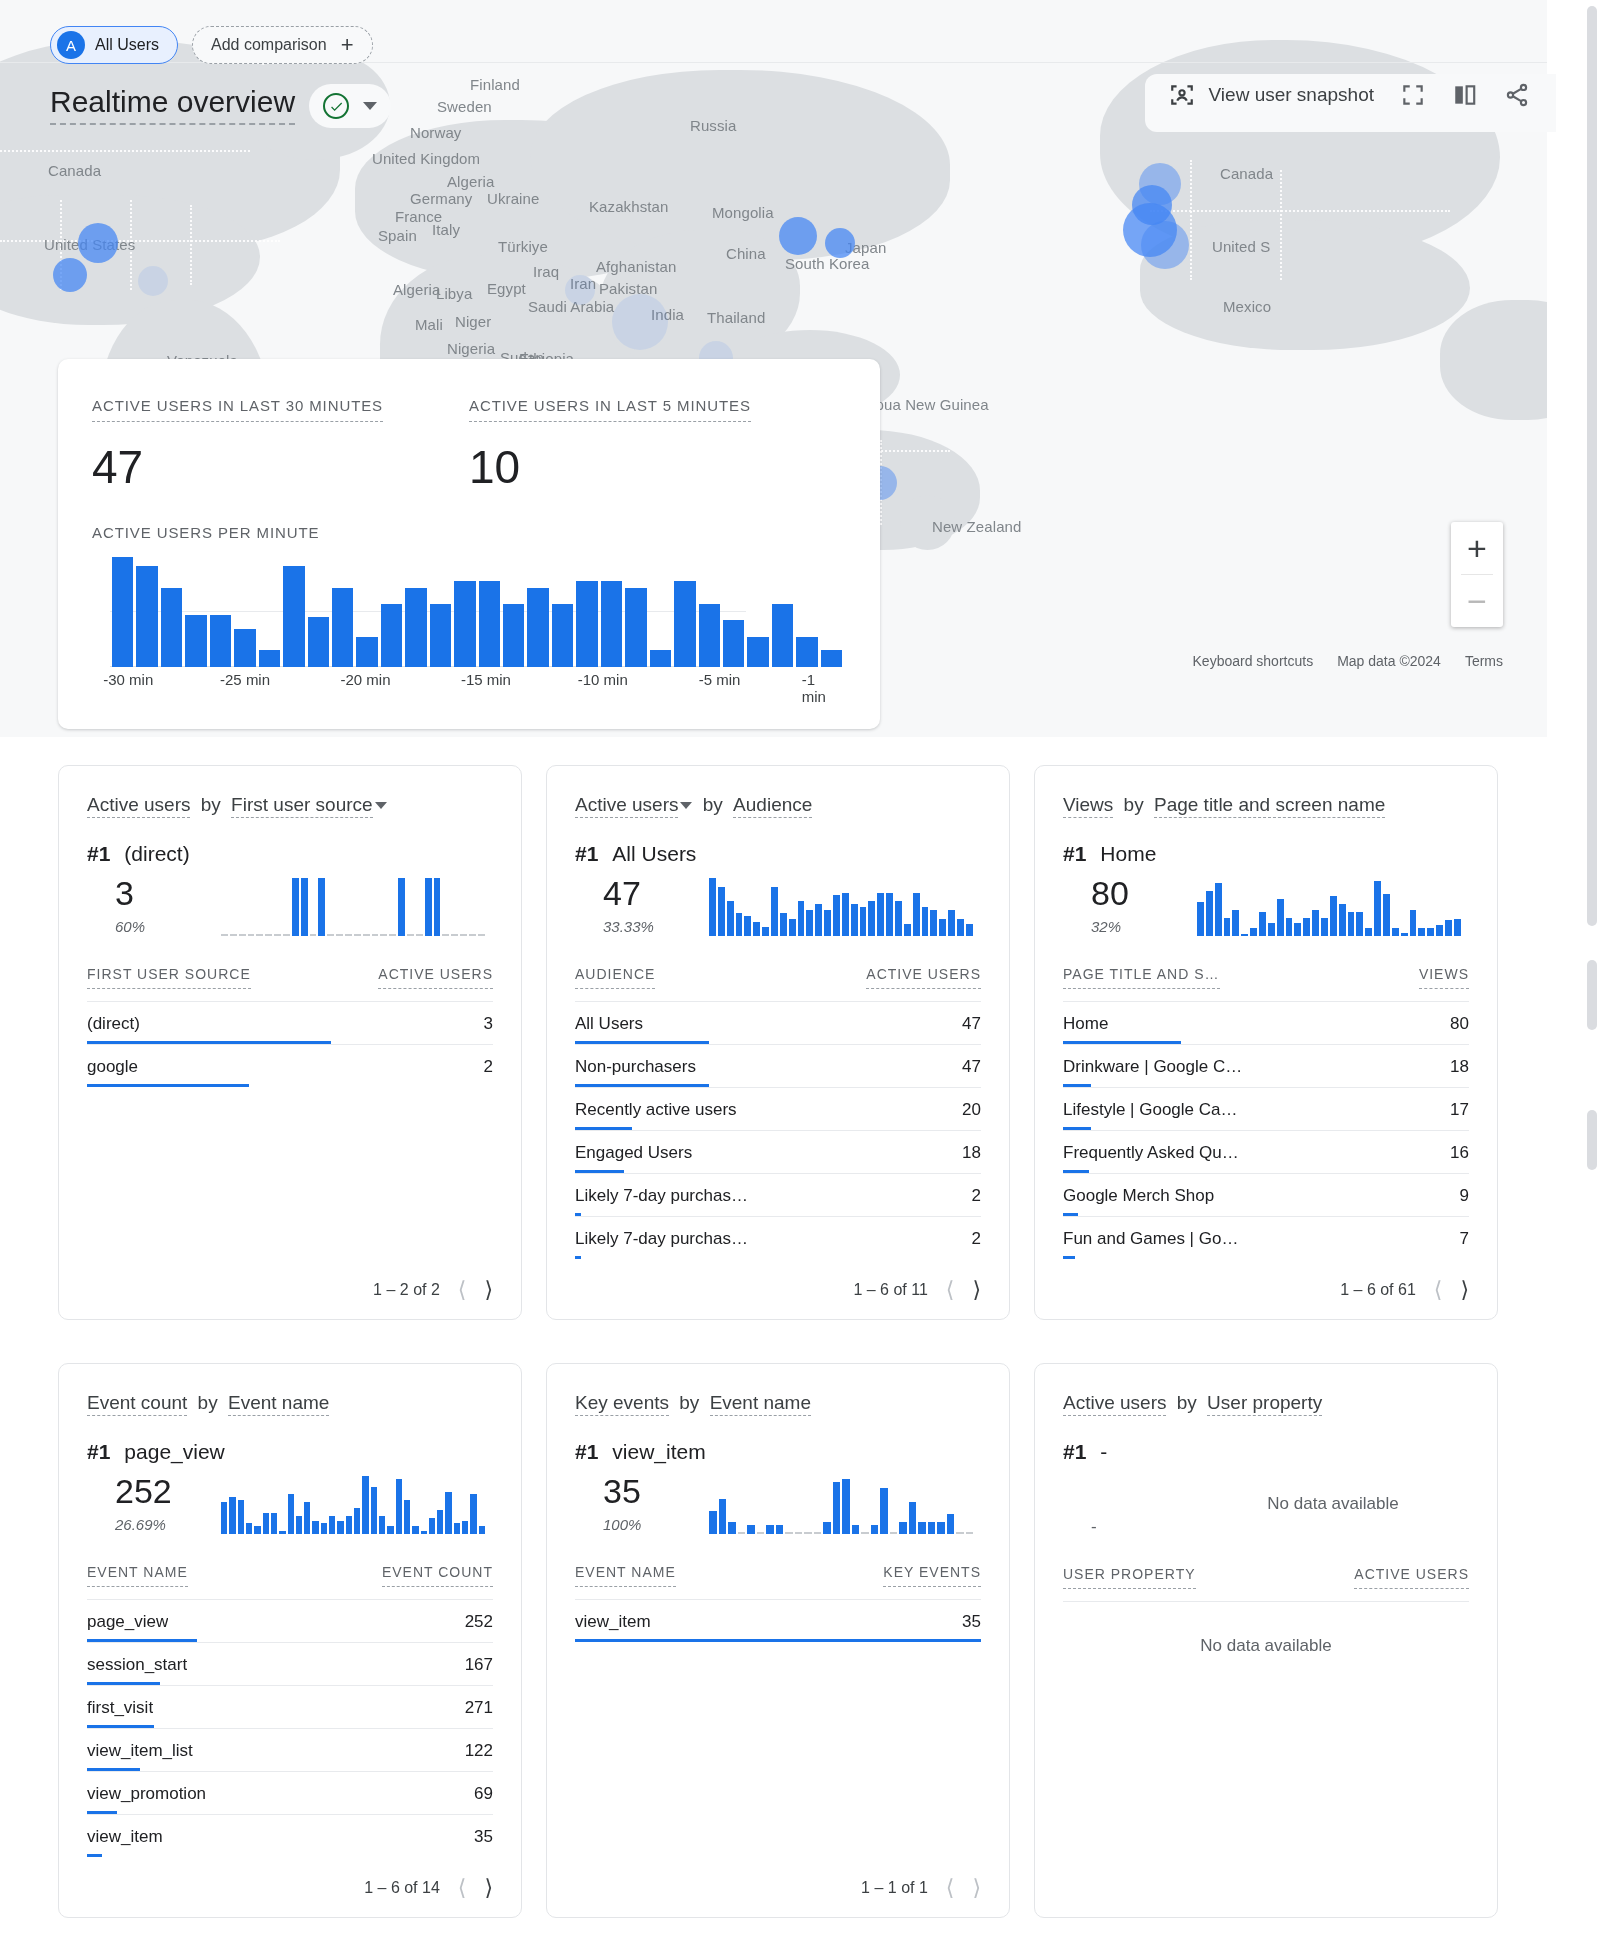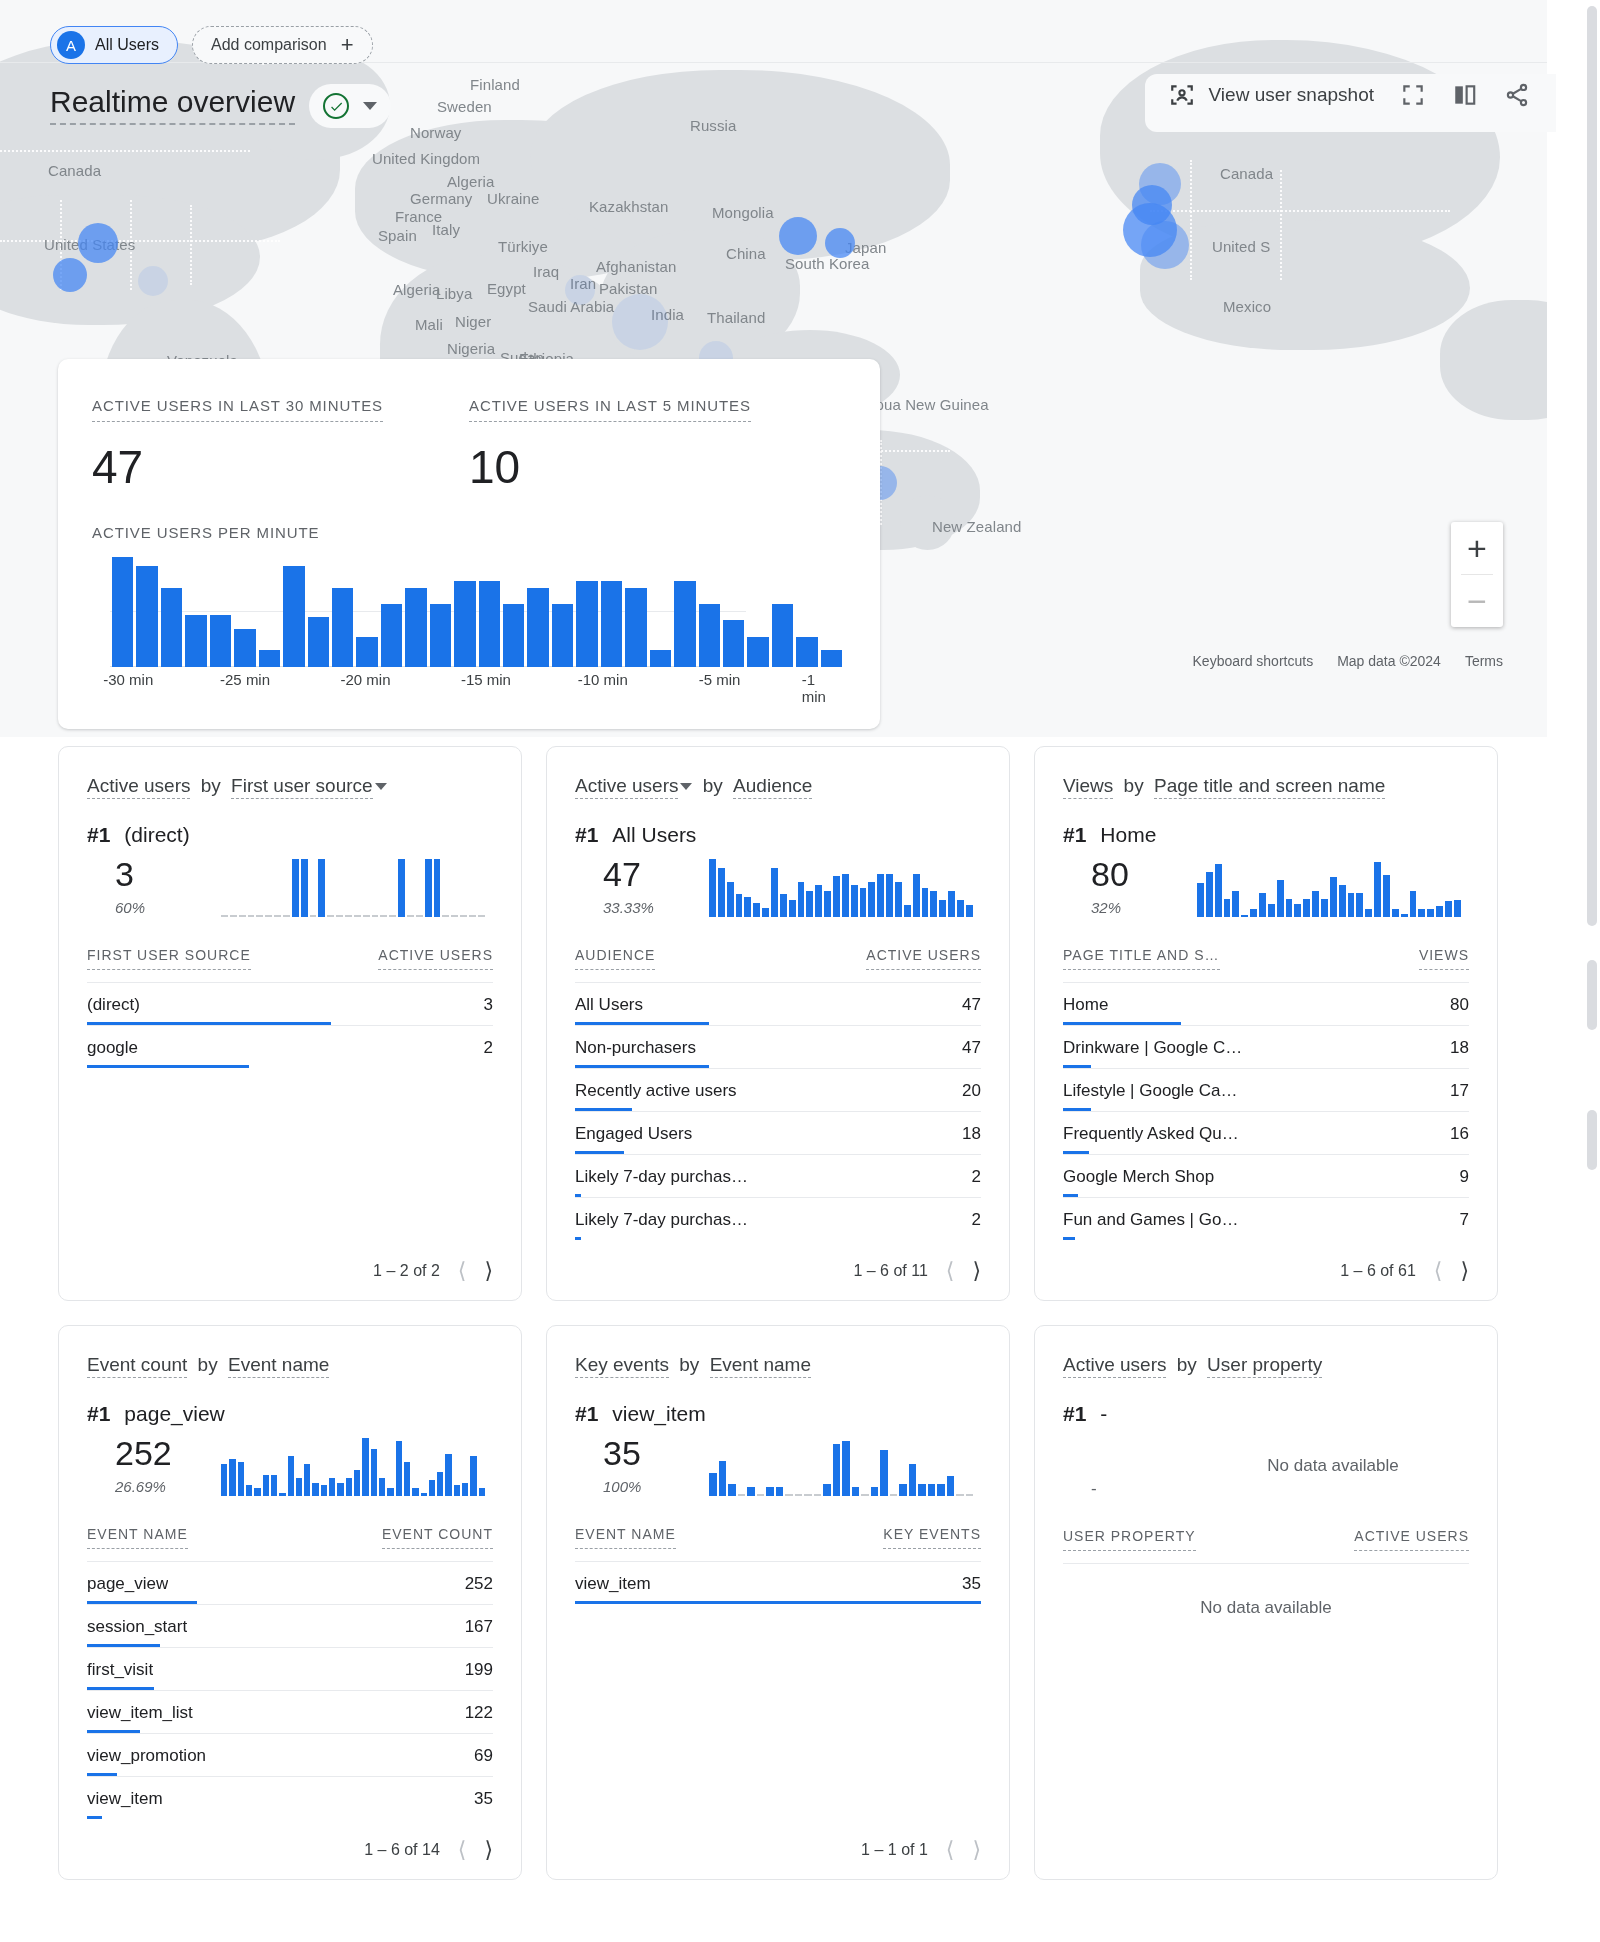--- a/index.html
+++ b/index.html
@@ -124,21 +124,21 @@
   .rt-tick { position:absolute; font-size:15px; color:#3c4043; transform:translateX(-50%); }
 
   
   .grid {
     position:absolute; left:58px; top:746px; width:1440px;
     display:grid; grid-template-columns:repeat(3, 1fr); gap:24px;
   }
   .card {
     background:#fff; border:1px solid #e3e5e8; border-radius:10px;
     padding:28px 28px 18px 28px; min-height:555px; position:relative;
-    display:flex; flex-direction:column;
+    display:flex; flex-direction:column;margin-top:19px;
   }
   .card-title { font-size:19px; color:#3c4043; margin-bottom:26px; white-space:nowrap; }
   .card-title .dim { border-bottom:1px dashed #9aa0a6; padding-bottom:2px; }
   .card-title .plain { padding:0 5px; }
   .inline-caret {
     display:inline-block; width:0; height:0; vertical-align:middle; margin-left:2px;
     border-left:6px solid transparent; border-right:6px solid transparent; border-top:7px solid #5f6368;
   }
   .rank-row { display:flex; align-items:baseline; gap:14px; font-size:21px; color:#202124; }
   .rank-hash { font-weight:700; }
@@ -773,21 +773,21 @@
               <span class="row-label">session_start</span>
               <span>167</span>
             </div>
             <div class="row-bar-track">
               <div class="row-bar-fill" style="width: 18%;"></div>
             </div>
           </div>
           <div class="row">
             <div class="row-inner">
               <span class="row-label">first_visit</span>
-              <span>199</span>
+              <span>271</span>
             </div>
             <div class="row-bar-track">
               <div class="row-bar-fill" style="width: 16.5%;"></div>
             </div>
           </div>
           <div class="row">
             <div class="row-inner">
               <span class="row-label">view_item_list</span>
               <span>122</span>
             </div>

